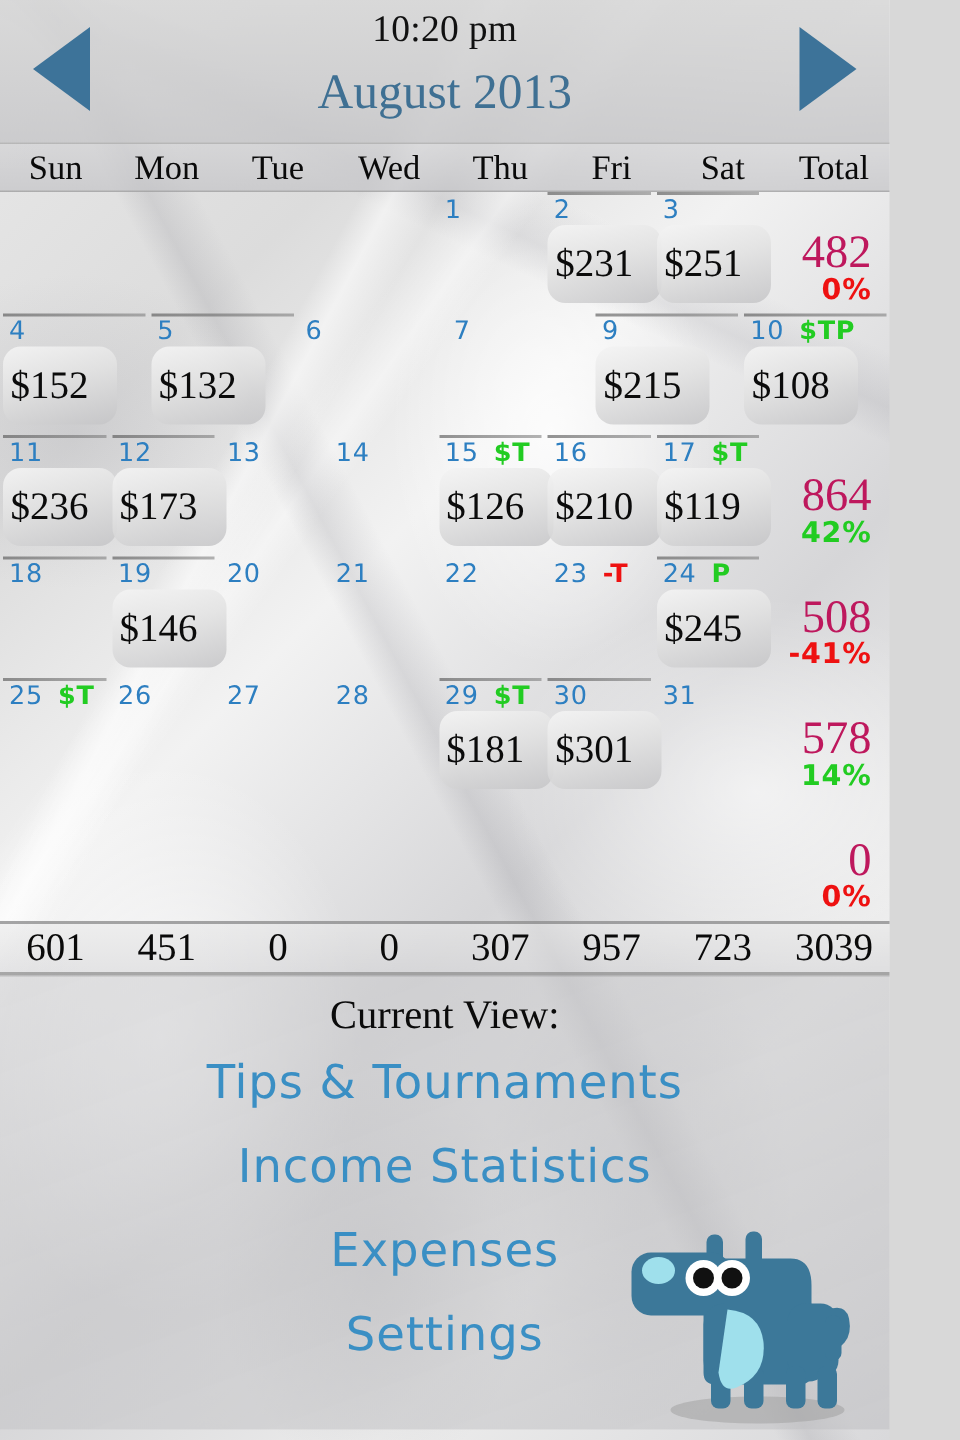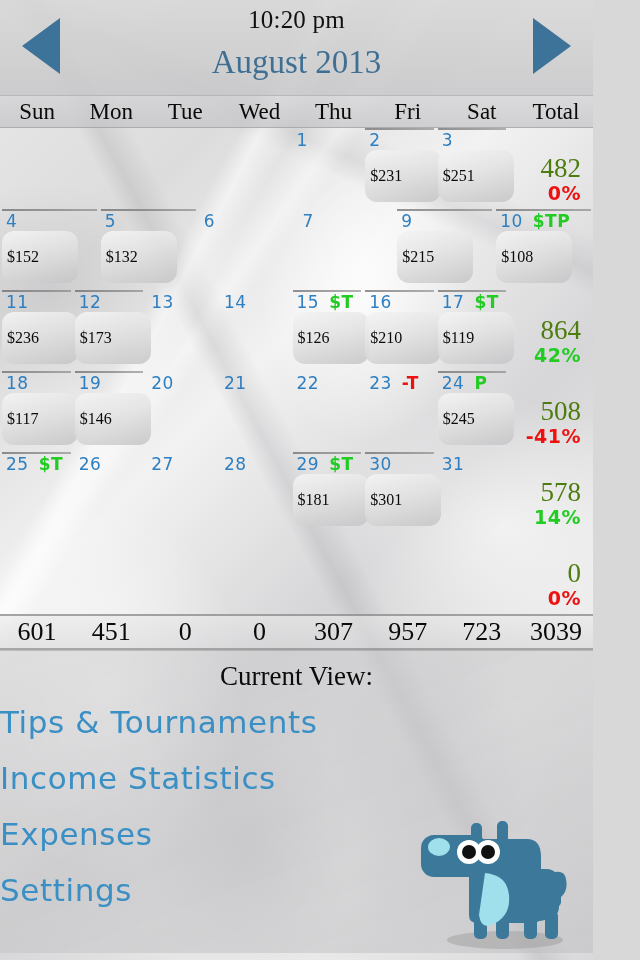--- a/index.html
+++ b/index.html
@@ -118,36 +118,36 @@
   .tile {
     position: absolute;
     top: 22px; left: 2px;
     width: 76px; height: 52px;
     border-radius: 12px;
     background: linear-gradient(165deg, rgba(244,244,244,0.92) 0%, rgba(226,226,226,0.86) 45%, rgba(196,196,198,0.85) 100%);
     display: flex; align-items: center; justify-content: flex-start;
     padding-left: 5px;
   }
   .tile span {
-    font-size: 16px;
+    font-size: 26px;
     color: #0b0b0b;
     white-space: nowrap;
   }
 
   
   .total-cell {
     position: relative;
     flex: 1;
     text-align: right;
     padding-right: 12px;
   }
   .total-amt {
     margin-top: 26px;
-    font-size: 27px;
-    color: #4d7c0f;
+    font-size: 31px;
+    color: #be185d;
     line-height: 28px;
   }
   .total-pct {
     font-family: "DejaVu Sans", sans-serif;
     font-size: 19px;
     line-height: 22px;
     font-weight: bold;
     letter-spacing: 0.5px;
   }
   .pct-pos { color: #22cc22; }
@@ -173,20 +173,21 @@
     border-top: 1px solid rgba(120,120,120,0.3);
     overflow: hidden;
   }
   .menu-title {
     text-align: center;
     font-size: 27px;
     color: #0b0b0b;
     margin-top: 10px;
   }
   .menu-item {
+    text-align: center;
     color: #3a8fc4;
     font-family: "DejaVu Sans", sans-serif;
     font-size: 31px;
     margin-top: 20px;
     cursor: pointer;
     letter-spacing: 0.6px;
   }
   .menu-item.first { margin-top: 12px; }
 
   
@@ -324,23 +325,20 @@
         </div>
         <div class="total-cell">
           <div class="total-amt">864</div>
           <div class="total-pct pct-pos">42%</div>
         </div>
       </div>
       <div class="week">
         <div class="day">
           <div class="sep"></div>
           <div class="daynum">18</div>
-          <div class="tile">
-            <span>$117</span>
-          </div>
         </div>
         <div class="day">
           <div class="sep"></div>
           <div class="daynum">19</div>
           <div class="tile">
             <span>$146</span>
           </div>
         </div>
         <div class="day">
           <div class="daynum">20</div>

